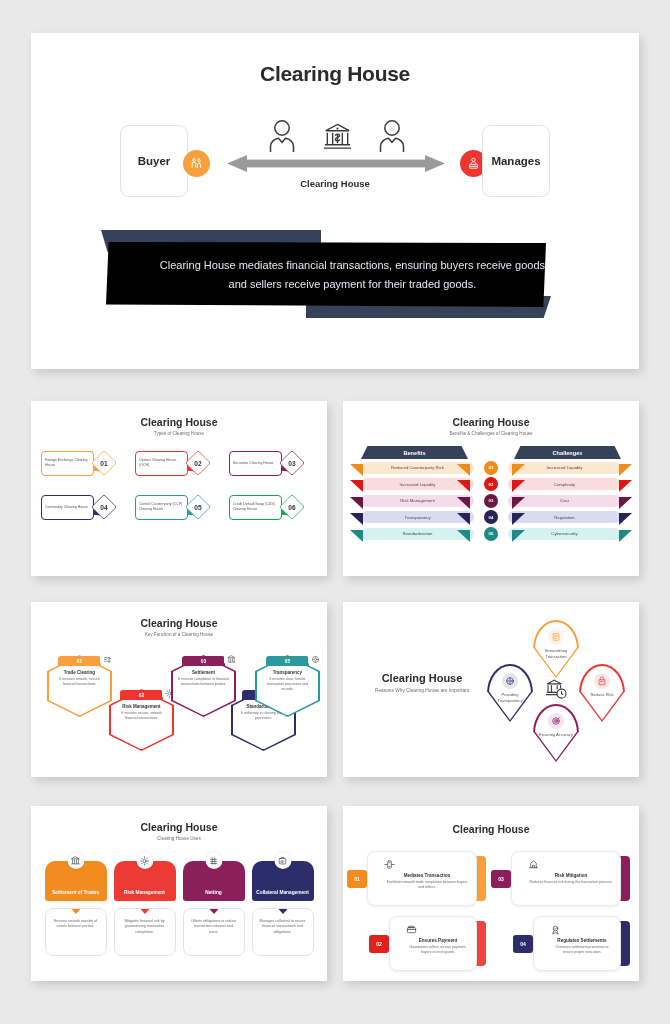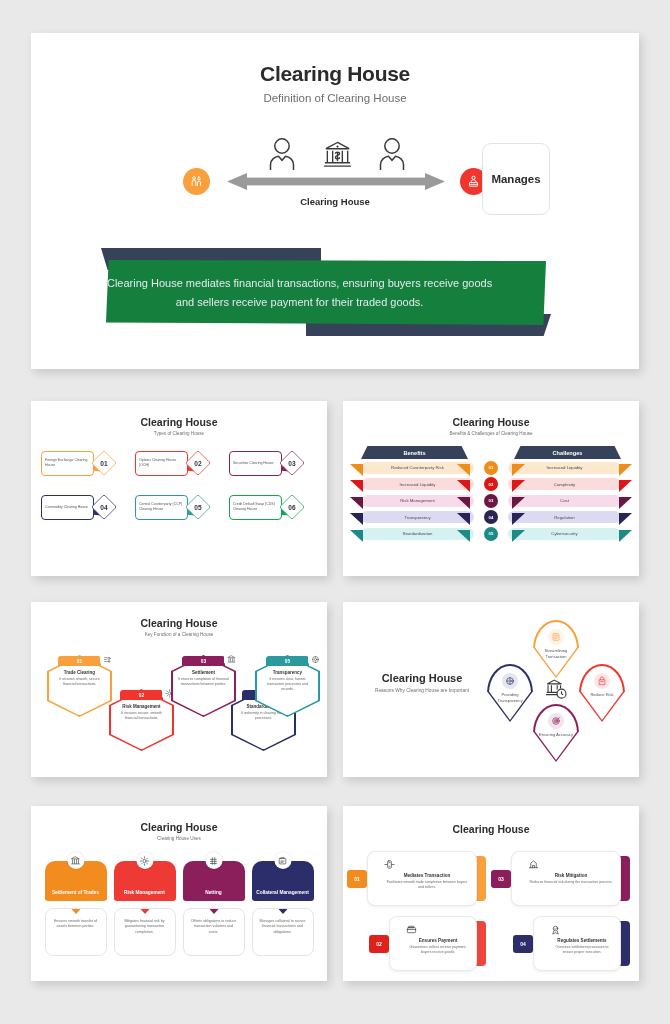--- a/index.html
+++ b/index.html
@@ -55,23 +55,23 @@
                 display:flex; align-items:flex-end; justify-content:space-between; }
   .hero-ch-label { position:absolute; left:0; right:0; top:63px; text-align:center;
                    font-size:9.5px; font-weight:bold; color:#2b2b2b; }
 
   .banner-wrap { position:relative; height:90px; margin-top:15px; }
   .band { position:absolute; }
   #band-back-left  { left:70px;  top:0px;  width:220px; height:22px; background:#36425a;
                      clip-path: polygon(0 0, 100% 0, 100% 100%, 3% 100%); }
   #band-back-right { left:275px; top:66px; width:245px; height:22px; background:#36425a;
                      clip-path: polygon(0 0, 100% 0, 97% 100%, 0 100%); }
-  #band-main { left:75px; top:12px; width:440px; height:65px; background:#15803d;
+  #band-main { left:75px; top:12px; width:440px; height:65px; background:#000000;
                clip-path: polygon(0.6% 0, 100% 1.5%, 99.4% 100%, 0 96%);
-               display:flex; align-items:center; justify-content:flex-start; }
+               display:flex; align-items:center; justify-content:flex-end; }
   .banner-text { color:#e6e8ee; font-size:11px; line-height:1.65; text-align:center; width:88%; }
 
   
   .types-grid { margin-top:13px; padding:0 10px; display:grid; grid-template-columns:repeat(3,1fr);
                 grid-template-rows:repeat(2,auto); row-gap:16px; column-gap:6px; }
   .type-item { position:relative; height:28px; display:flex; align-items:center; }
   .type-plate { position:relative; width:53px; height:25px; border-radius:4px; border:1.4px solid #ccc;
                 background:#fff; display:flex; align-items:center; padding-left:3px; z-index:2; }
   .type-plate-txt { font-size:3.5px; color:#555; line-height:1.35; }
   .type-neck { position:absolute; left:50px; top:9px; width:15px; height:7px; z-index:1; }
@@ -170,24 +170,26 @@
   .ico { display:block; }
 </style>
 </head>
 <body>
 
 <div class="page">
 
   <div class="slide" id="slide-hero">
     <div class="hero-head">
       <div class="ttl-big">Clearing House</div>
-      <div class="sub-big">Definition of Clearing House</div>
     </div>
 
     <div class="hero-diagram">
+      <div class="hero-box" id="hero-box-buyer">
+        <span>Buyer</span>
+      </div>
       <div class="hero-circ" id="hero-circ-buyer">
         <svg class="ico" width="15" height="15" viewBox="0 0 24 24" fill="none" stroke="#fff" stroke-width="1.5">
           <circle cx="8" cy="6.5" r="2.3"></circle>
             <path d="M5 19v-6a3 3 0 0 1 6 0v6"></path>
           <circle cx="16" cy="7.5" r="2"></circle>
             <path d="M13.5 19v-5a2.5 2.5 0 0 1 5 0v5"></path>
           <path d="M16 3.5v1.6M14.7 4.2l1.3 .9"></path>
         </svg>
       </div>
 

